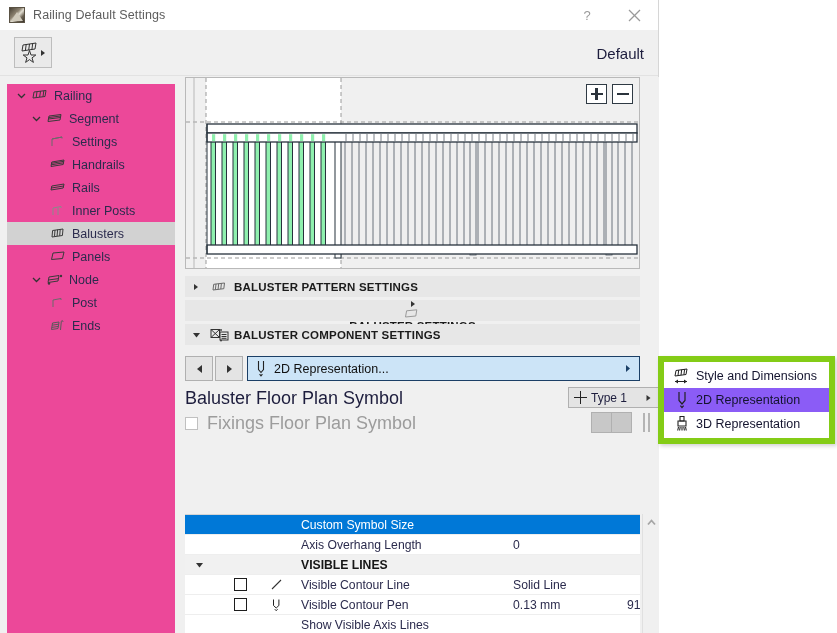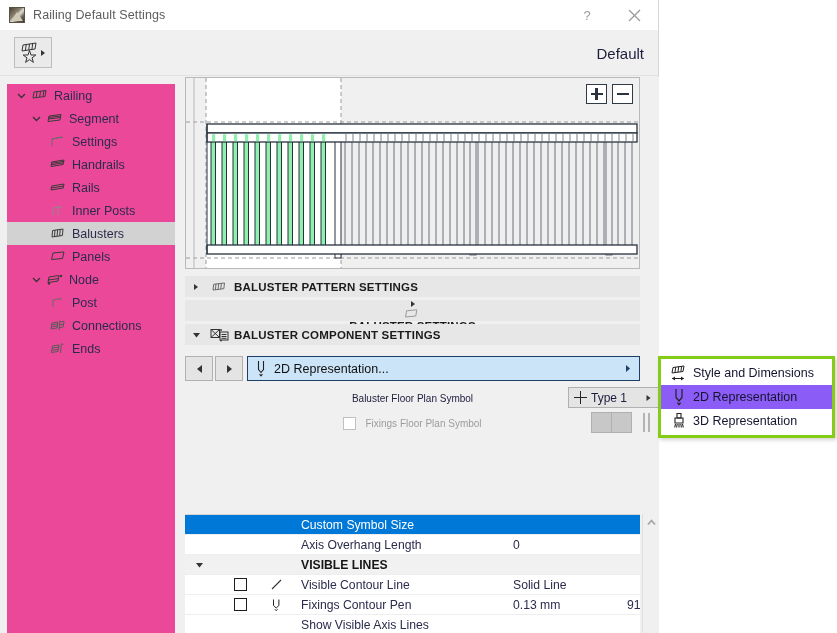--- a/index.html
+++ b/index.html
@@ -208,22 +208,22 @@
     font-size: 12.5px;
     color: #101010;
     position: relative;
   }
   .pg-main .p-ic { width: 26px; display:flex; align-items:center; justify-content:center; }
   .pg-main .p-arrow { position: absolute; right: 7px; top: 50%; transform: translateY(-50%); }
 
   
   .lblrow {
     position: absolute; left: 0; width: 455px;
-    font-size: 10px;
-    display: flex; align-items: center; justify-content: center;
+    font-size: 18px;
+    display: flex; align-items: center;
   }
   .type-btn {
     position: absolute; right: 0; top: 310px;
     width: 91px; height: 21px;
     background: #e4e4e4;
     border: 1px solid #b0b0b0;
     display: flex; align-items: center;
     font-size: 12px; color: #1d1d3d;
   }
   .type-btn .plus { width: 22px; position: relative; height:21px;}
@@ -298,21 +298,21 @@
   .sb-up {
     height: 17px; display:flex; align-items:center; justify-content:center;
   }
 
   
   #popup {
     position: absolute;
     left: 658px; top: 356px;
     width: 177px;
     background: #ffffff;
-    border: 3px solid #84cc16;
+    border: 6px solid #84cc16;
     box-shadow: 2px 2px 4px rgba(0,0,0,.18);
     padding: 2px 0;
   }
   .mitem {
     height: 24px;
     display: flex; align-items: center;
     font-size: 12.5px;
     color: #14142e;
     padding-left: 4px;
   }
@@ -495,35 +495,20 @@
             <span class="ticon">
               <svg width="18" height="13" viewBox="0 0 18 13">
                   <g stroke="#6a6a6a" fill="none" stroke-width="1">
                     <path d="M4 11 L4 4 L12 2.5 L12 4"></path>
                   </g>
                 </svg>
             </span>
             <span class="tlabel">Post</span>
           </div>
 
-          <div class="tree-item lvl2">
-            <span class="ticon">
-              <svg width="18" height="13" viewBox="0 0 18 13">
-                  <g stroke="#5a5a5a" fill="none" stroke-width="1">
-                    <path d="M2 10 L3 4 L9 3 L8 9 Z"></path>
-                    <line x1="2.3" y1="8" x2="8.4" y2="7"></line>
-                    <line x1="2.6" y1="6" x2="8.7" y2="5"></line>
-                    <path d="M10 11 L11 1.5"></path>
-                    <path d="M11 3 L15 2.3 L14.2 8 L10.4 8.7"></path>
-                    <line x1="10.7" y1="6" x2="14.5" y2="5.3"></line>
-                  </g>
-                </svg>
-            </span>
-            <span class="tlabel">Connections</span>
-          </div>
 
           <div class="tree-item lvl2">
             <span class="ticon">
               <svg width="18" height="13" viewBox="0 0 18 13">
                   <g stroke="#5a5a5a" fill="none" stroke-width="1">
                     <path d="M2.5 10.5 L3.5 4 L10 3 L9 9.5 Z"></path>
                     <line x1="2.8" y1="8.4" x2="9.4" y2="7.4"></line>
                     <line x1="3.1" y1="6.2" x2="9.7" y2="5.2"></line>
                     <path d="M11.5 11 L12.3 2.5 C12.4 1.2 14.2 1.4 14 2.8"></path>
                   </g>
@@ -900,21 +885,21 @@
                 <span class="cbox"></span>
               </span>
             <span class="c-ico">
               <svg width="13" height="14" viewBox="0 0 13 14">
                   <g stroke="#222" fill="none" stroke-width="1">
                     <path d="M3.5 1.5 L3.5 7.5 L6.2 10 L8.9 7.5 L8.9 1.5"></path>
                     <path d="M4.8 11.2 L6.2 12.7 L7.6 11.2"></path>
                   </g>
                 </svg>
             </span>
-            <span class="c-name">Fixings Contour Pen</span>
+            <span class="c-name">Visible Contour Pen</span>
             <span class="c-val">0.13 mm</span>
             <span class="c-pen">91</span>
             <span class="c-mid"></span>
 
           </div>
 
           <div class="trow">
             <span class="c-tri"></span>
             <span class="c-chk"></span>
             <span class="c-ico"></span>

